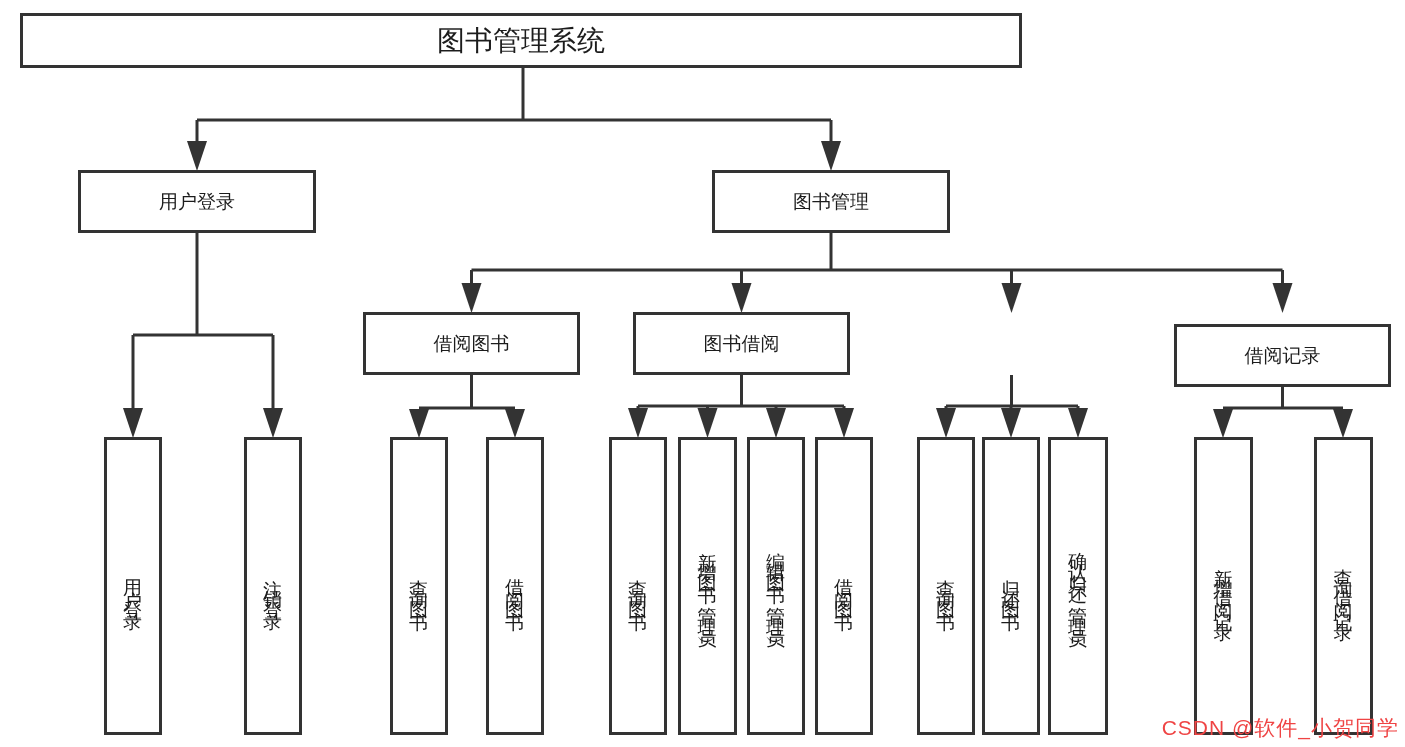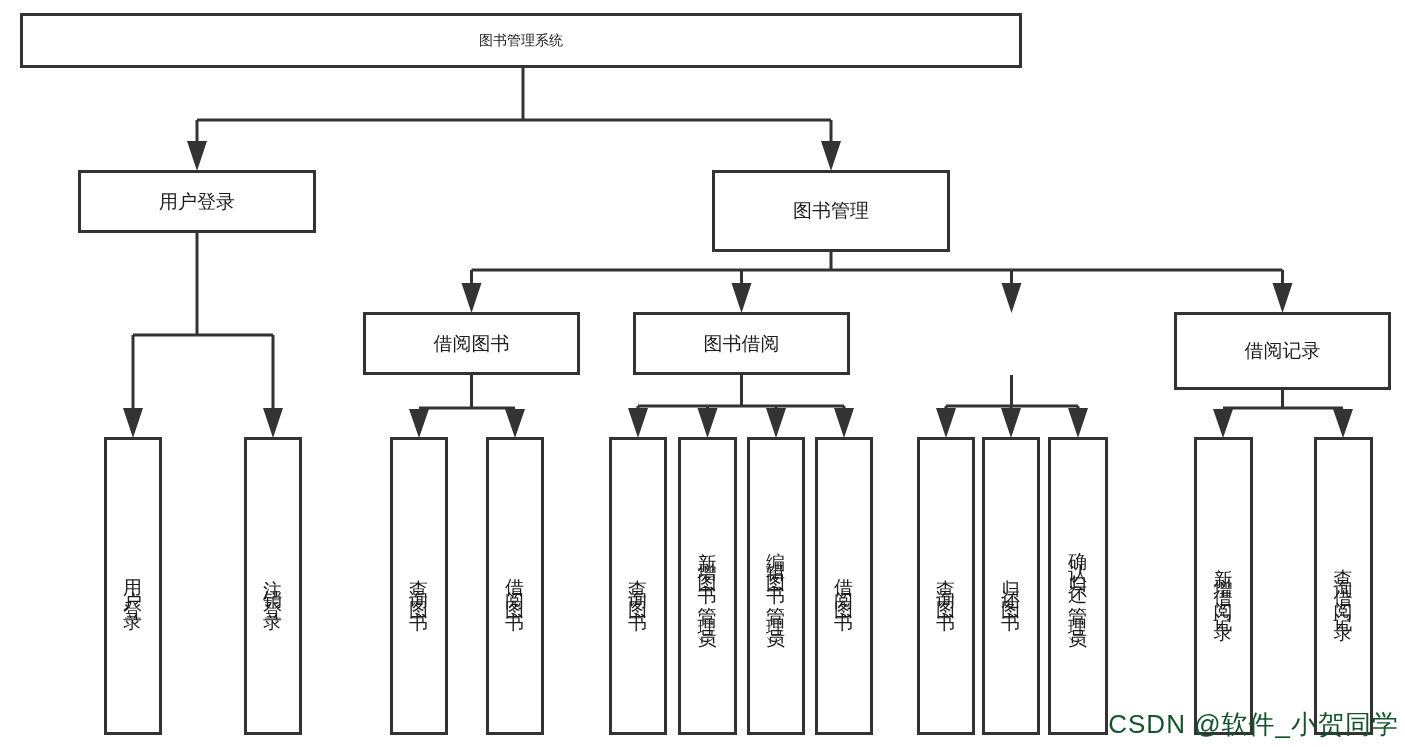--- a/index.html
+++ b/index.html
@@ -19,34 +19,34 @@
     position:absolute;
     box-sizing:border-box;
     background:#ffffff;
     border:3px solid #333333;
     display:flex;align-items:center;justify-content:center;
     color:#1c1c1c;
     font-size:19px;
     z-index:2;
     text-align:center;
   }
-  .box.root{font-size:14px;}
+  .box.root{font-size:28px;}
   .leaf span{
     writing-mode:vertical-rl;
     text-orientation:mixed;
     letter-spacing:11px;
     line-height:1;
     white-space:nowrap;
     font-size:19px;
   }
   .watermark{
     position:absolute;
     right:6px;bottom:5px;
-    color:#14532d;
-    font-size:26px;
+    color:#ef4444;
+    font-size:21px;
     letter-spacing:1px;
     z-index:3;
     margin-left:6px;
   }
 </style>
 </head>
 <body>
 
 <div class="canvas">
 
@@ -104,25 +104,25 @@
 
     <path d="M1282.5 375 V408"></path>
     <path d="M1223 408 H1343"></path>
     <polygon points="1213,409 1233,409 1223,438"></polygon>
     <polygon points="1333,409 1353,409 1343,438"></polygon>
   </svg>
 
   <div class="box root" style="left:20px;top:13px;width:1002px;height:55px">图书管理系统</div>
 
   <div class="box" style="left:78px;top:170px;width:238px;height:63px">用户登录</div>
-  <div class="box" style="left:712px;top:170px;width:238px;height:82px">图书管理</div>
+  <div class="box" style="left:712px;top:170px;width:238px;height:63px">图书管理</div>
 
   <div class="box" style="left:363px;top:312px;width:217px;height:63px">借阅图书</div>
   <div class="box" style="left:633px;top:312px;width:217px;height:63px">图书借阅</div>
-  <div class="box" style="left:1174px;top:312px;width:217px;height:78px">借阅记录</div>
+  <div class="box" style="left:1174px;top:324px;width:217px;height:63px">借阅记录</div>
 
   <div class="box leaf" style="left:104px;top:437px;width:58px;height:298px">
     <span>用户登录</span>
   </div>
   <div class="box leaf" style="left:244px;top:437px;width:58px;height:298px">
     <span>注销登录</span>
   </div>
 
   <div class="box leaf" style="left:390px;top:437px;width:58px;height:298px">
     <span>查询图书</span>

